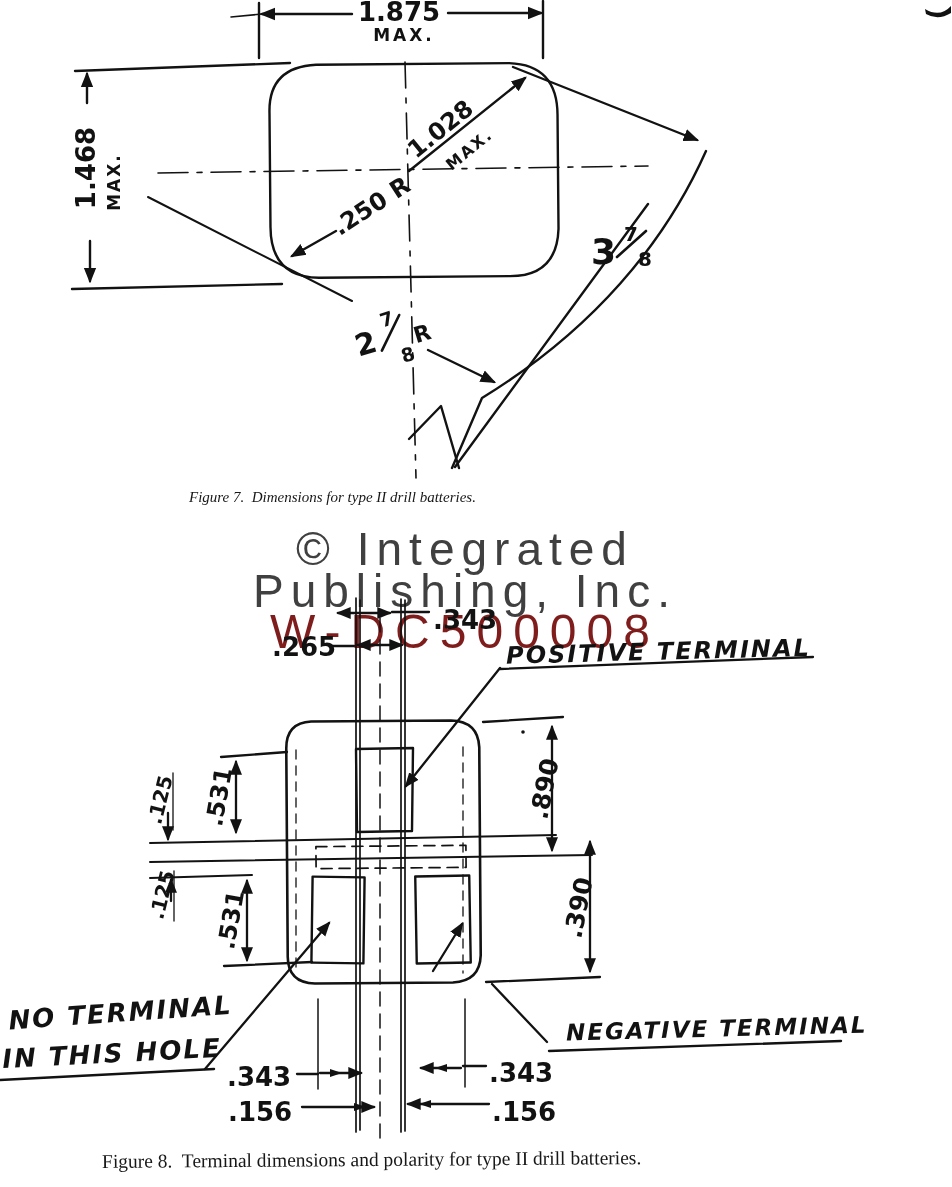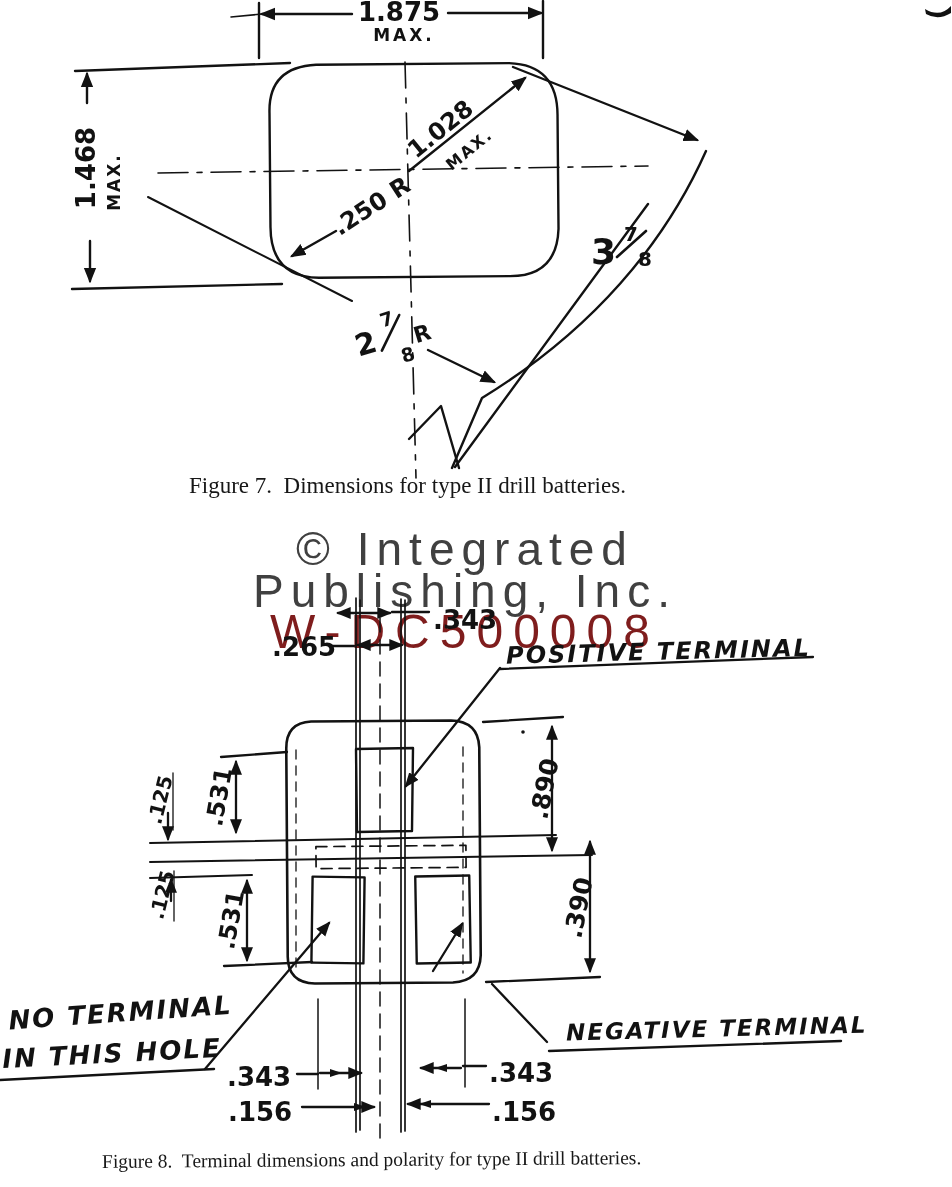--- a/index.html
+++ b/index.html
@@ -19,21 +19,21 @@
   
   svg.fig { position:absolute; left:0; z-index:1; }
   .ink { stroke:#121212; fill:none; stroke-linecap:round; stroke-linejoin:round; }
   text { fill:#121212; font-family:"DejaVu Sans", sans-serif; font-weight:700; }
   .lbl { font-style:italic; }
   
   .cap {
     position:absolute; z-index:2; color:#171717; white-space:pre;
     font-family:"Liberation Serif", serif;
   }
-  .cap7 { left:189px; top:473px; font-size:23px; }
+  .cap7 { left:189px; top:489px; font-size:15px;font-style:italic; }
   .cap8 { left:102px; top:1149px; font-size:19.5px; transform:rotate(-0.4deg); }
 </style>
 </head>
 <body>
 
 <div class="page">
 
   <div class="wm wm1">© Integrated</div>
   <div class="wm wm2">Publishing, Inc.</div>
   <div class="wm wm3">W-DC500008</div>

